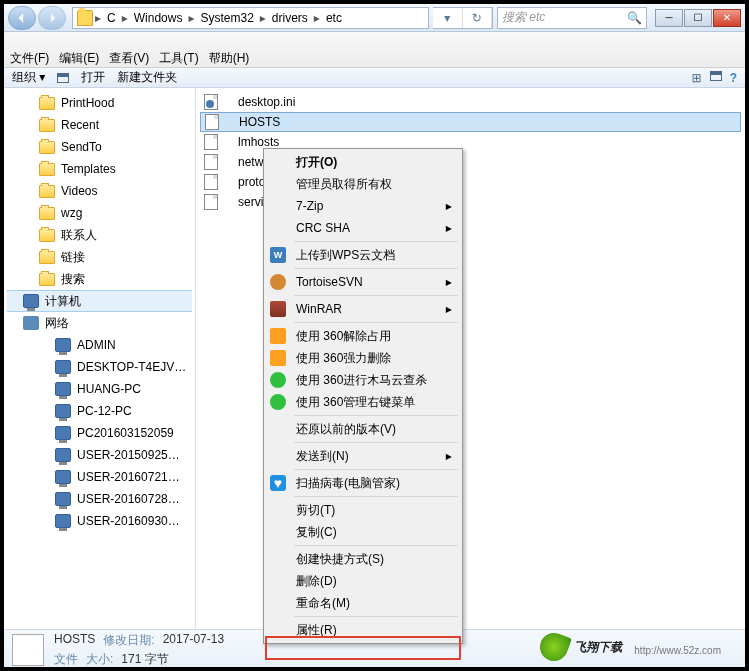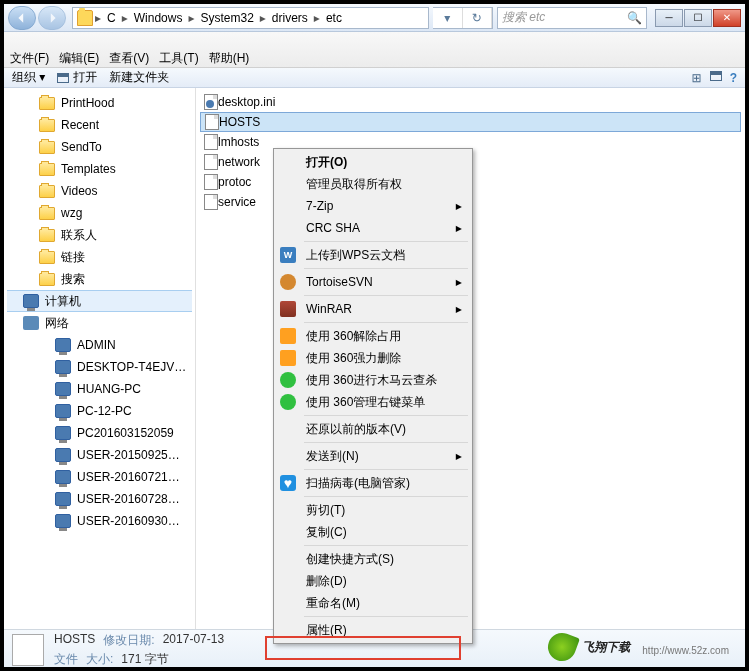--- a/index.html
+++ b/index.html
@@ -24,48 +24,48 @@
 .win-btn { width: 28px; height: 18px; background: linear-gradient(to bottom, #e8f0f8, #ccd8e8); border: 1px solid #8a9ab0; display: flex; align-items: center; justify-content: center; font-size: 10px; font-family: sans-serif; }
 .win-btn.close { background: linear-gradient(to bottom, #f09888, #d04028); color: #fff; border-color: #a03020; }
 
 
 .menubar { height: 36px; background: linear-gradient(to bottom, #f8f8f8, #ececec); border-bottom: 1px solid #d0d0d0; display: flex; align-items: flex-end; padding: 0 6px; gap: 10px; }
 .menubar span { cursor: default; }
 
 
 .toolbar { height: 20px; background: linear-gradient(to bottom, #f5f9fd, #e4ecf7); border-bottom: 1px solid #c8d4e4; display: flex; align-items: center; padding: 0 8px; gap: 12px; }
 .toolbar .organize { cursor: default; }
-.toolbar .open { display: flex; align-items: center; gap: 4px; justify-content: flex-end; }
+.toolbar .open { display: flex; align-items: center; gap: 12px; justify-content: flex-end; }
 .toolbar .right { margin-left: auto; display: flex; gap: 8px; color: #4a6a8a; }
 .sq-icon { width: 12px; height: 10px; border: 1px solid #4a6a8a; position: relative; }
 .sq-icon::after { content: ''; position: absolute; width: 100%; height: 3px; background: #4a6a8a; top: 0; }
 
 
 .content { display: flex; height: calc(100% - 28px - 22px - 32px - 40px); }
 .sidebar { width: 192px; overflow-y: auto; border-right: 1px solid #e0e0e0; padding: 4px 3px; }
 .tree-item { display: flex; align-items: center; height: 22px; padding-left: 32px; gap: 6px; cursor: default; }
 .tree-item.l1 { padding-left: 16px; font-weight: normal; }
 .tree-item.l1.sel { background: #e4f0fc; border-top: 1px solid #a8cef0; border-bottom: 1px solid #a8cef0; }
 .tree-item.l2 { padding-left: 48px; }
 .folder-ic { width: 16px; height: 13px; background: linear-gradient(to bottom, #ffe898, #fdd048); border: 1px solid #e0a830; border-radius: 1px; position: relative; flex-shrink: 0; }
 .folder-ic::before { content: ''; position: absolute; width: 6px; height: 2px; background: #ffe898; top: -3px; left: 1px; border: 1px solid #e0a830; border-bottom: none; }
 .computer-ic { width: 16px; height: 14px; background: #4a7ab0; border: 1px solid #3060a0; border-radius: 2px; position: relative; flex-shrink: 0; }
 .computer-ic::after { content: ''; position: absolute; width: 8px; height: 3px; background: #888; bottom: -4px; left: 3px; }
 .network-ic { width: 16px; height: 14px; background: #5a8ab8; border-radius: 2px; flex-shrink: 0; position: relative; }
 
 .filelist { flex: 1; padding: 4px; }
-.file-item { display: flex; align-items: center; height: 20px; padding: 0 4px; gap: 0; cursor: default; }
+.file-item { display: flex; align-items: center; height: 20px; padding: 0 4px; gap: 20px; cursor: default; }
 .file-item.sel { background: #cce4f7; border: 1px solid #7da8d8; }
 .file-ic { width: 14px; height: 16px; background: #fff; border: 1px solid #888; position: relative; flex-shrink: 0; }
 .file-ic::before { content: ''; position: absolute; width: 4px; height: 4px; background: #ddd; top: 0; right: 0; }
 .file-ic.ini { background: #fff; }
 .file-ic.ini::after { content: ''; position: absolute; width: 8px; height: 8px; background: #4a7ab0; border-radius: 50%; bottom: 1px; left: 1px; }
 
 
-.context-menu { position: absolute; top: 144px; left: 269px; width: 200px; background: #f0f0f0; border: 1px solid #979797; box-shadow: 2px 2px 4px rgba(0,0,0,0.3); z-index: 100; padding: 2px; }
+.context-menu { position: absolute; top: 144px; left: 259px; width: 200px; background: #f0f0f0; border: 1px solid #979797; box-shadow: 2px 2px 4px rgba(0,0,0,0.3); z-index: 100; padding: 2px; }
 .cm-item { display: flex; align-items: center; height: 22px; padding: 0 30px 0 30px; position: relative; cursor: default; }
 .cm-item.bold { font-weight: bold; }
 .cm-sep { height: 1px; background: #d7d7d7; margin: 2px 2px 2px 28px; }
 .cm-icon { position: absolute; left: 4px; width: 16px; height: 16px; display: flex; align-items: center; justify-content: center; font-size: 14px; }
 .cm-arrow { position: absolute; right: 8px; font-size: 8px; color: #000; }
 .cm-highlight { position: absolute; border: 2px solid #e04030; top: 632px; left: 261px; width: 196px; height: 24px; z-index: 101; pointer-events: none; }
 
 .ic-wps { background: #3a7ebf; color: #fff; border-radius: 2px; font-size: 9px; font-weight: bold; }
 .ic-tsvn { background: #d48830; border-radius: 50%; }
 .ic-rar { background: linear-gradient(#b04838, #803020); border-radius: 2px; }
@@ -75,21 +75,21 @@
 .ic-qq { background: #2090e0; border-radius: 3px; color: #fff; }
 
 
 .statusbar { height: 40px; background: linear-gradient(to bottom, #f5f9fd, #e8f0f8); border-top: 1px solid #d0d8e0; display: flex; align-items: center; padding: 0 8px; gap: 10px; }
 .sb-thumb { width: 32px; height: 32px; background: #fff; border: 1px solid #aaa; position: relative; }
 .sb-info { display: flex; flex-direction: column; gap: 2px; font-size: 11px; color: #333; }
 .sb-row { display: flex; gap: 8px; }
 .sb-label { color: #6a8aac; }
 
 
-.watermark { position: absolute; bottom: 6px; right: 16px; display: flex; align-items: center; gap: 6px; z-index: 200; font-size: 18px; font-weight: bold; font-style: italic; color: #222; }
+.watermark { position: absolute; bottom: 6px; right: 24px; display: flex; align-items: center; gap: 6px; z-index: 200; font-size: 18px; font-weight: bold; font-style: italic; color: #222; }
 .wm-leaf { width: 28px; height: 28px; background: radial-gradient(#8cd020, #3a9010); border-radius: 50% 10% 50% 50%; transform: rotate(20deg); }
 .wm-url { font-size: 10px; color: #777; font-weight: normal; font-style: normal; margin-left: 6px; margin-top: 6px; }
 </style>
 </head>
 <body>
 
 <div class="titlebar">
   <div class="nav-btns">
     <div class="nav-btn">
         <svg viewBox="0 0 10 10">

